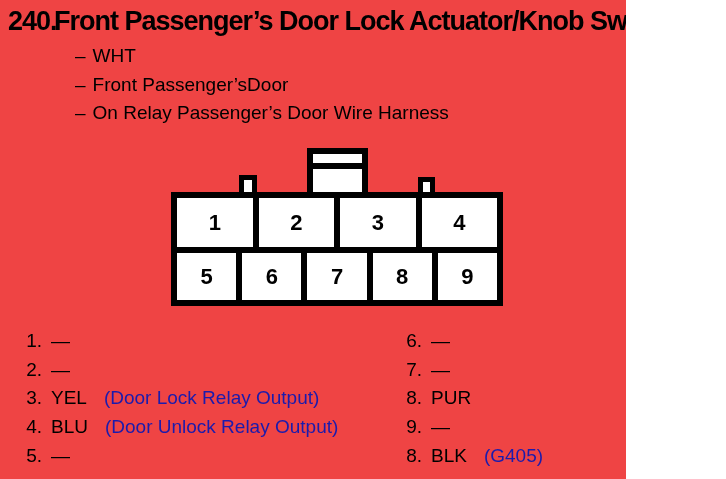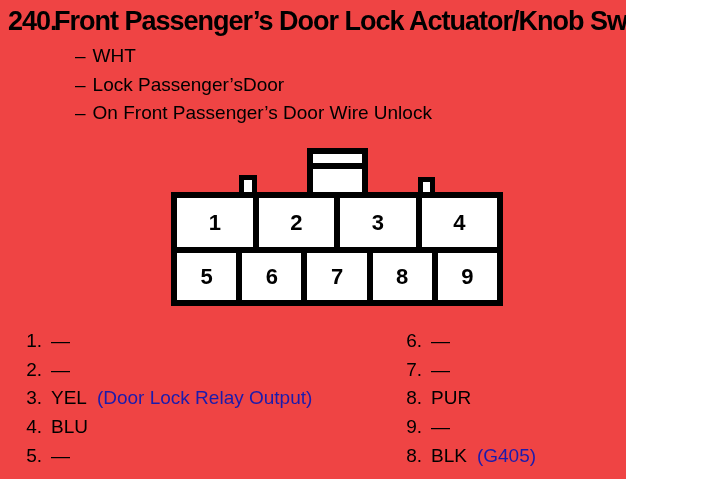--- a/index.html
+++ b/index.html
@@ -108,44 +108,44 @@
   .pin-row {
     display: flex;
     height: 28.6px;
     align-items: center;
     font-size: 19px;
     white-space: nowrap;
   }
   .pin-num { text-align: right; margin-right: 9px; }
   .pin-col-left  .pin-num { width: 24px; }
   .pin-col-right .pin-num { width: 36px; }
-  .pin-desc { color: #1b1bad; margin-left: 10px; }
+  .pin-desc { color: #1b1bad; margin-left: 17px; }
 </style>
 </head>
 <body>
 
 <div class="page">
 
   <div class="header">
     <span class="h-num">240.</span>
     <span class="h-title">Front Passenger’s Door Lock Actuator/Knob Switch</span>
   </div>
 
   <div class="details">
     <div class="detail-line">
       <span class="detail-dash">–</span>
       <span>WHT</span>
     </div>
     <div class="detail-line">
       <span class="detail-dash">–</span>
-      <span>Lock Passenger’sDoor</span>
+      <span>Front Passenger’sDoor</span>
     </div>
     <div class="detail-line">
       <span class="detail-dash">–</span>
-      <span>On Front Passenger’s Door Wire Unlock</span>
+      <span>On Relay Passenger’s Door Wire Harness</span>
     </div>
   </div>
 
   <div class="connector">
     <div class="tab tab-left"></div>
     <div class="tab-center">
       <div class="tab-center-band"></div>
     </div>
     <div class="tab tab-right"></div>
 
@@ -180,20 +180,21 @@
         <span class="pin-desc"></span>
       </div>
       <div class="pin-row">
         <span class="pin-num">3.</span>
         <span class="pin-wire">YEL</span>
         <span class="pin-desc">(Door Lock Relay Output)</span>
       </div>
       <div class="pin-row">
         <span class="pin-num">4.</span>
         <span class="pin-wire">BLU</span>
+        <span class="pin-desc">(Door Unlock Relay Output)</span>
       </div>
       <div class="pin-row">
         <span class="pin-num">5.</span>
         <span class="pin-wire">—</span>
         <span class="pin-desc"></span>
       </div>
     </div>
 
     <div class="pin-col pin-col-right">
       <div class="pin-row">

